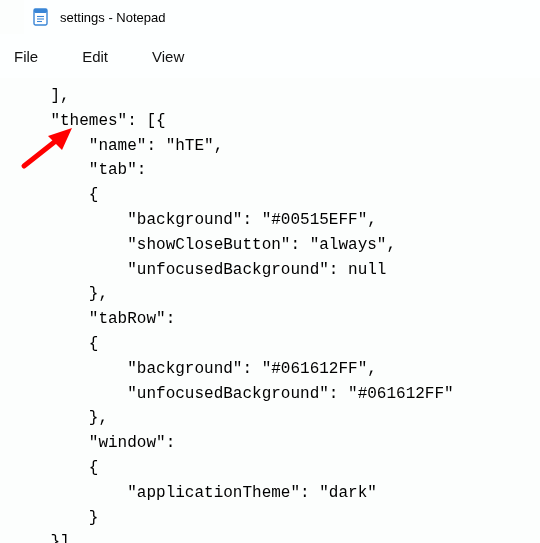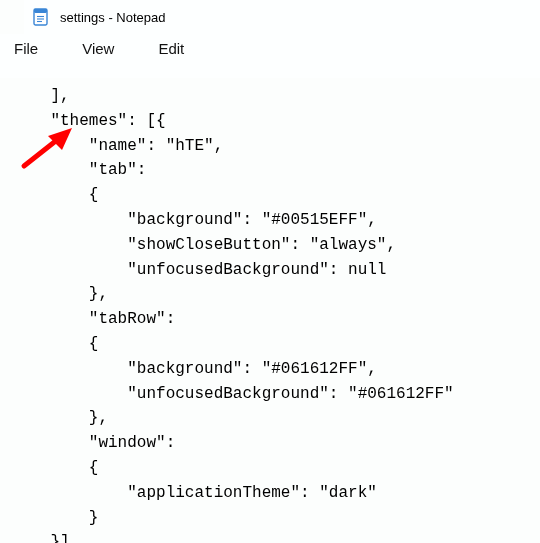--- a/index.html
+++ b/index.html
@@ -25,20 +25,21 @@
       width: 18px;
       height: 18px;
       margin-right: 10px;
       display: flex;
       align-items: center;
       justify-content: center;
     }
     .menu-bar {
       height: 44px;
       display: flex;
+      align-items: center;
       padding: 0 6px;
       background: #fdffff;
       font-size: 15px;
       color: #111;
       gap: 28px;
     }
     .menu-bar .menu-item {
       padding: 6px 8px;
       cursor: default;
     }
@@ -69,22 +70,22 @@
       <line x1="5" y1="8.5" x2="12" y2="8.5" stroke="#3a86d6" stroke-width="1.1"></line>
       <line x1="5" y1="11" x2="12" y2="11" stroke="#3a86d6" stroke-width="1.1"></line>
       <line x1="5" y1="13.5" x2="10" y2="13.5" stroke="#3a86d6" stroke-width="1.1"></line>
     </svg>
   </span>
   <span>settings - Notepad</span>
 </div>
 
 <div class="menu-bar">
   <div class="menu-item">File</div>
+  <div class="menu-item">Edit</div>
   <div class="menu-item">View</div>
-  <div class="menu-item">Edit</div>
 </div>
 
 <div class="text-area">    ],
     "themes": [{
         "name": "hTE",
         "tab":
         {
             "background": "#00515EFF",
             "showCloseButton": "always",
             "unfocusedBackground": null

